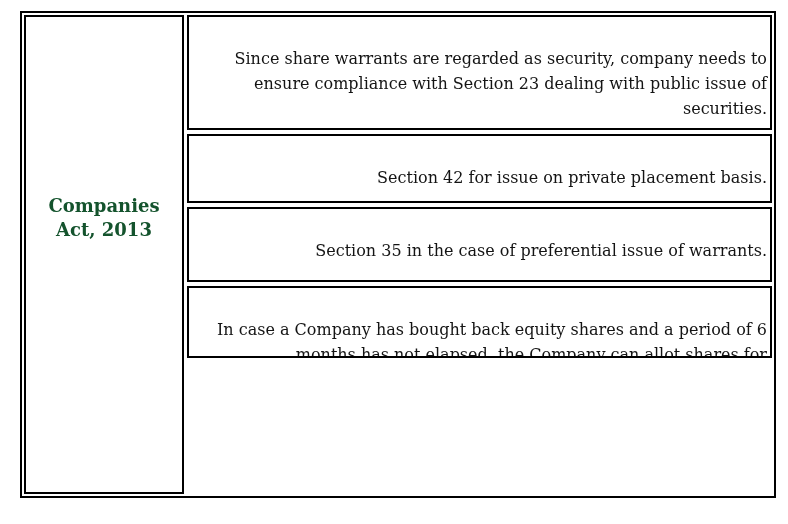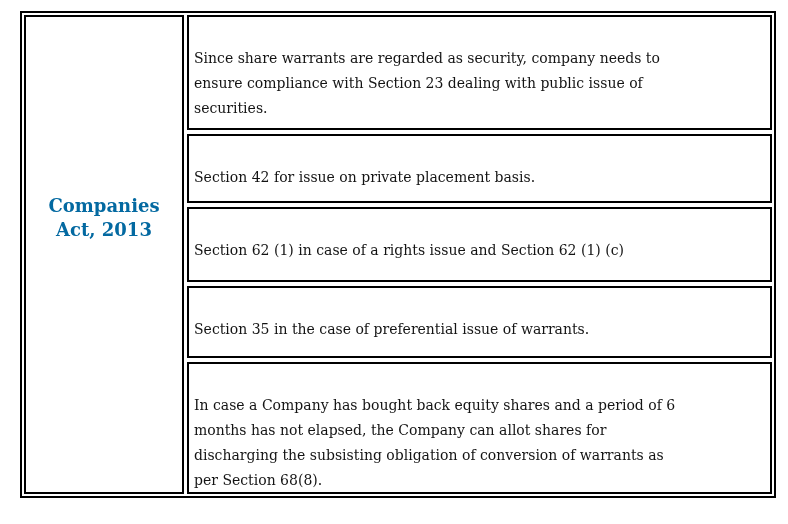--- a/index.html
+++ b/index.html
@@ -43,42 +43,41 @@
     align-items: center;
     justify-content: center;
   }
   .act-label {
     font-size: 18px;
     font-weight: bold;
     line-height: 24px;
     text-align: center;
     white-space: pre-line;
     transform: translateY(-37px);
-    color: #0369a1;
+    color: #14532d;
   }
   .cell-text {
     grid-column: 2;
-    font-size: 14px;
+    font-size: 16px;
     line-height: 25px;
-    padding: 29px 20px 8px 5px;
+    padding: 29px 3px 8px 5px;
     white-space: pre-line;
-    text-align: left;
+    text-align: right;
   }
 </style>
 </head>
 <body>
 
 <div class="tbl">
   <div class="cell cell-act">
     <div class="act-label">Companies
 Act, 2013</div>
   </div>
   <div class="cell cell-text">Since share warrants are regarded as security, company needs to
 ensure compliance with Section 23 dealing with public issue of
 securities.</div>
   <div class="cell cell-text">Section 42 for issue on private placement basis.</div>
-  <div class="cell cell-text">Section 62 (1) in case of a rights issue and Section 62 (1) (c)</div>
   <div class="cell cell-text">Section 35 in the case of preferential issue of warrants.</div>
   <div class="cell cell-text">In case a Company has bought back equity shares and a period of 6
 months has not elapsed, the Company can allot shares for
 discharging the subsisting obligation of conversion of warrants as
 per Section 68(8).</div>
 </div>
 
 </body></html>

